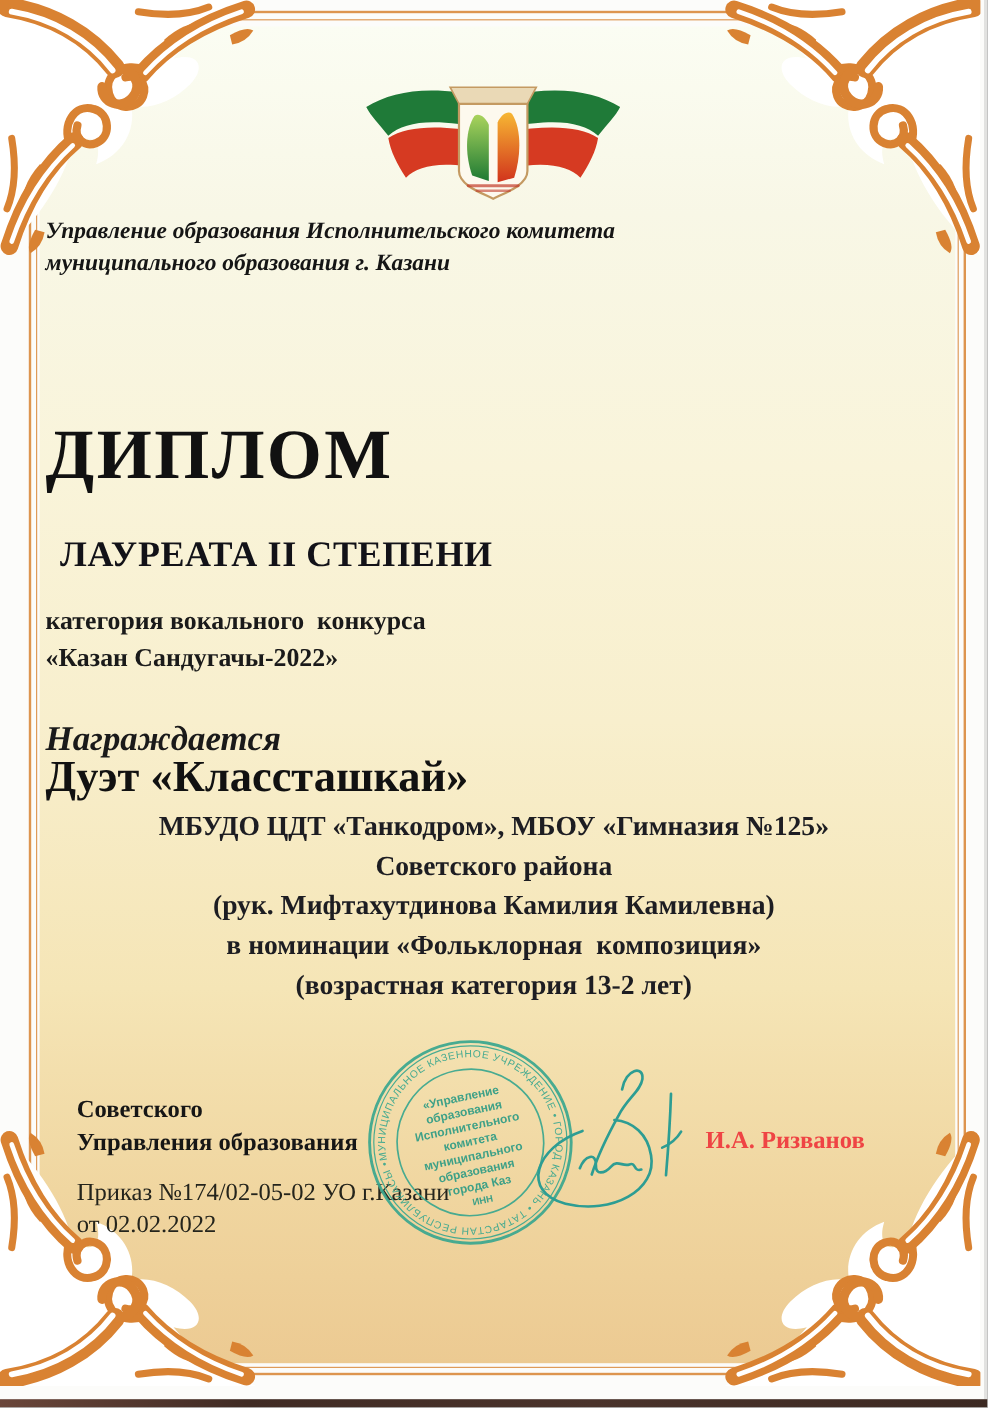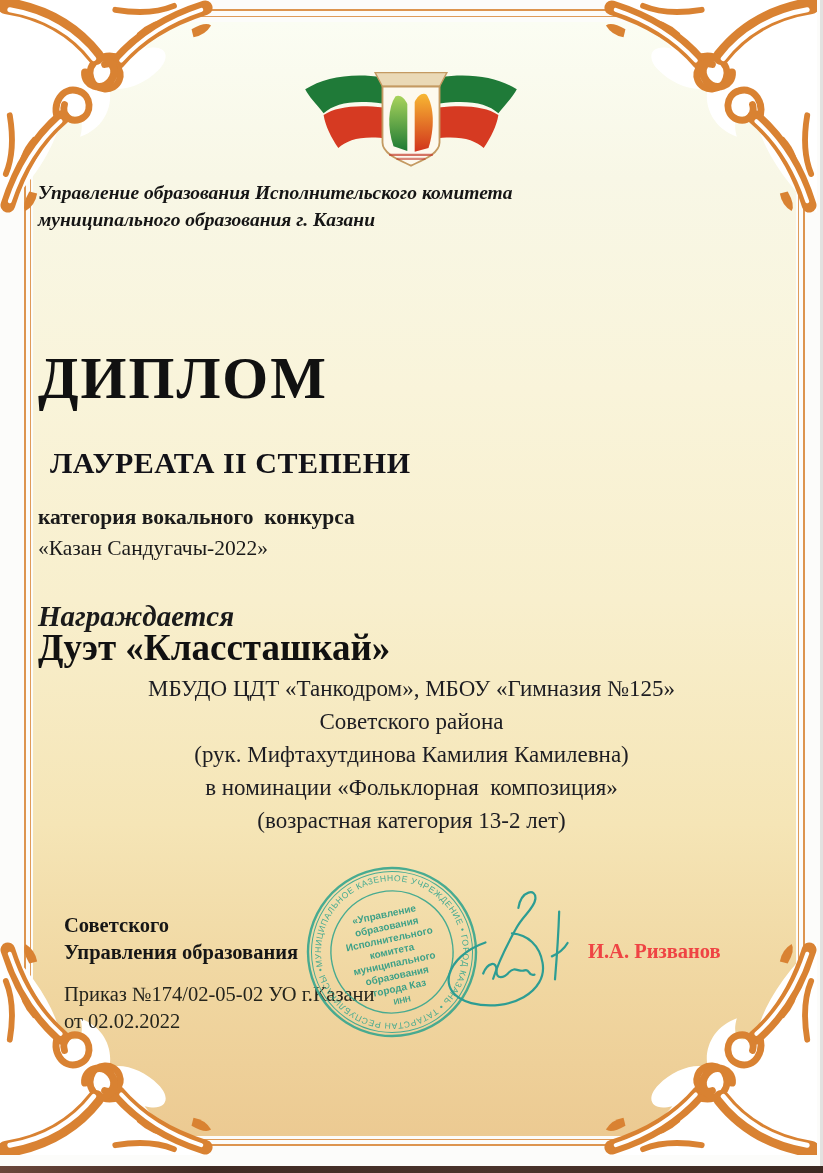--- a/index.html
+++ b/index.html
@@ -44,25 +44,25 @@
   .center-line{
     position:absolute;left:0;right:16px;
     text-align:left;
     white-space:pre-wrap;
     margin-left:38px;
   }
   .org{top:179px;font-size:19.5px;font-weight:bold;font-style:italic;line-height:27px;color:#151515;}
   .title{top:344px;font-size:59px;font-weight:bold;letter-spacing:2px;color:#111;}
   .degree{top:446px;font-size:30px;font-weight:bold;letter-spacing:.5px;color:#121218;padding-left:12px;}
   .contest1{top:505px;font-size:21.5px;font-weight:bold;}
-  .contest2{top:536px;font-size:21.5px;font-weight:normal;}
+  .contest2{top:536px;font-size:21.5px;font-weight:bold;}
   .award-label{top:600px;font-size:29px;font-weight:bold;font-style:italic;}
   .recipient{top:626px;font-size:37px;font-weight:bold;color:#111;}
   .details{position:absolute;left:0;right:0;top:678px;text-align:center;}
-  .details p{margin:0 0 11px 0;font-size:23px;line-height:22px;white-space:pre-wrap;color:#1d1d22;}
+  .details p{margin:0 0 11px 0;font-size:23px;line-height:22px;white-space:pre-wrap;color:#1d1d22;font-weight:bold;}
 
   .pos-block{position:absolute;left:64px;top:912px;font-size:20.5px;font-weight:bold;line-height:27px;color:#161616;}
   .order-block{position:absolute;left:64px;top:981px;font-size:20.5px;line-height:27px;color:#24241c;}
   .signer-name{position:absolute;left:588px;top:940px;font-size:20.5px;font-weight:bold;color:#ef4444;}
 
   .stamp{position:absolute;left:304px;top:864px;width:176px;height:176px;transform:rotate(-12deg);opacity:.92;}
   .stamp text{font-family:"Liberation Sans",sans-serif;}
   .signature{position:absolute;left:426px;top:880px;width:164px;height:138px;transform:rotate(-3deg);}
 
   

